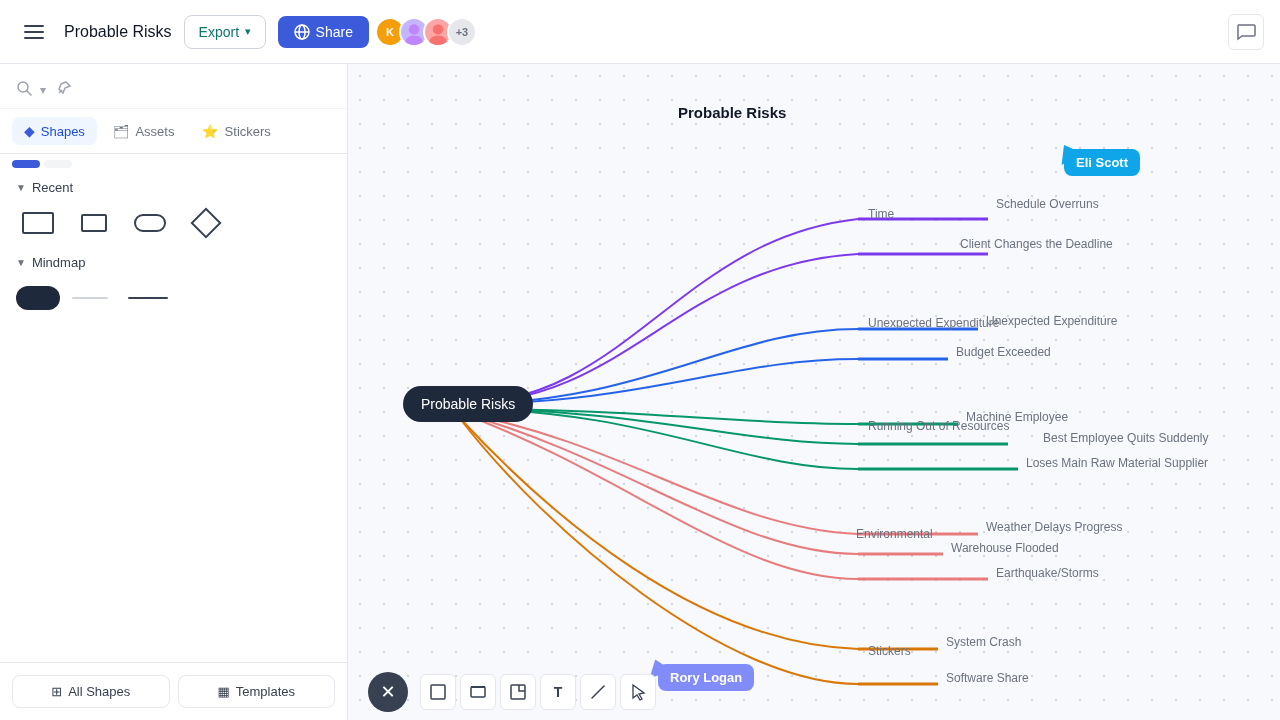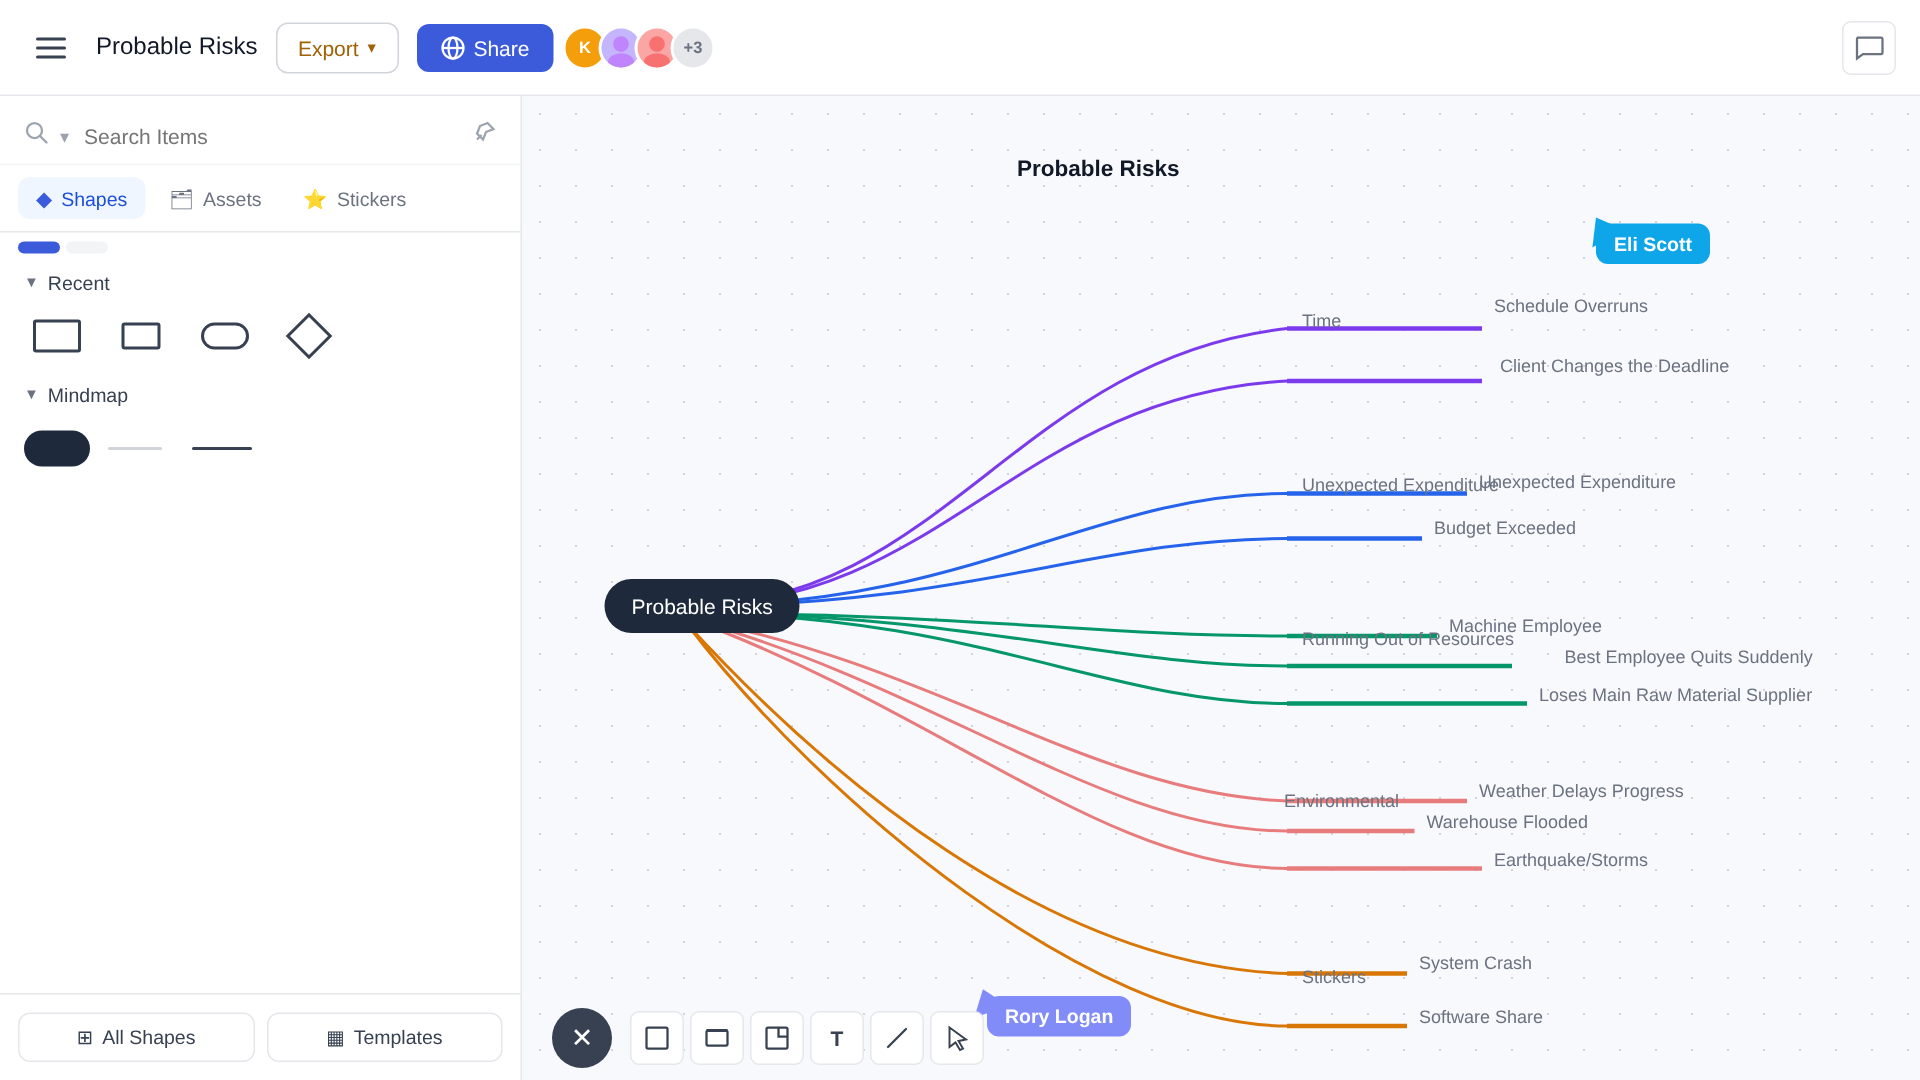--- a/index.html
+++ b/index.html
@@ -17,21 +17,21 @@
       display: flex; align-items: center; justify-content: center;
       cursor: pointer; border: none; background: transparent;
       color: #374151; font-size: 20px;
     }
     #doc-title {
       font-size: 16px; font-weight: 500; color: #111827; margin-right: auto;
     }
     #export-btn {
       display: flex; align-items: center; gap: 6px;
       padding: 8px 14px; border: 1px solid #d1d5db; border-radius: 8px;
-      background: #fff; cursor: pointer; font-size: 14px; color: #a16207;
+      background: #fff; cursor: pointer; font-size: 14px; color: #0f766e;
     }
     #share-btn {
       display: flex; align-items: center; gap: 6px;
       padding: 8px 16px; border: none; border-radius: 8px;
       background: #3b5bdb; cursor: pointer; font-size: 14px; color: #fff;
       font-weight: 500;
     }
     .avatar-group { display: flex; align-items: center; gap: -4px; }
     .avatar {
       width: 30px; height: 30px; border-radius: 50%; border: 2px solid #fff;
@@ -263,21 +263,20 @@
 <div id="sidebar">
 
   <div id="search-bar">
     <span id="search-icon">
       <svg width="16" height="16" viewBox="0 0 16 16" fill="none">
         <circle cx="7" cy="7" r="5" stroke="#9ca3af" stroke-width="1.5"></circle>
         <line x1="11" y1="11" x2="15" y2="15" stroke="#9ca3af" stroke-width="1.5" stroke-linecap="round"></line>
       </svg>
     </span>
     <span style="font-size:12px;color:#9ca3af;margin-right:2px;">▾</span>
-    <input id="search-input" type="text" style="flex: 1 1 0%; border: none; outline: none; font-size: 14px; color: rgb(55, 65, 81); background: transparent;" placeholder="Search Items">
     <span id="pin-icon">
       <svg width="16" height="16" viewBox="0 0 16 16" fill="none">
         <path d="M10 2L14 6L9 8L7 13L3 9L5 4L10 2Z" stroke="#9ca3af" stroke-width="1.5" fill="none"></path>
         <line x1="3" y1="13" x2="6" y2="10" stroke="#9ca3af" stroke-width="1.5"></line>
       </svg>
     </span>
   </div>
 
   <div id="tab-bar">
     <button class="tab-btn tab-shapes">
@@ -398,21 +397,21 @@
     <span>Probable Risks</span>
   </div>
 
   <div class="branch-label" style="top:143px;left:520px;">Time</div>
   <div class="branch-label" style="top:252px;left:520px;">Unexpected Expenditure</div>
   <div class="branch-label" style="top:355px;left:520px;">Running Out of Resources</div>
   <div class="branch-label" style="top:463px;left:508px;">Environmental</div>
   <div class="branch-label" style="top:580px;left:520px;">Stickers</div>
 
   <div class="branch-label" style="top:133px;left:648px;">Schedule Overruns</div>
-  <div class="branch-label" style="top:173px;left:652px;">Client Changes the Deadline</div>
+  <div class="branch-label" style="top:173px;left:612px;">Client Changes the Deadline</div>
 
   <div class="branch-label" style="top:250px;left:638px;">Unexpected Expenditure</div>
   <div class="branch-label" style="top:281px;left:608px;">Budget Exceeded</div>
 
   <div class="branch-label" style="top:346px;left:618px;">Machine Employee</div>
   <div class="branch-label" style="top:367px;left:695px;">Best Employee Quits Suddenly</div>
   <div class="branch-label" style="top:392px;left:678px;">Loses Main Raw Material Supplier</div>
 
   <div class="branch-label" style="top:456px;left:638px;">Weather Delays Progress</div>
   <div class="branch-label" style="top:477px;left:603px;">Warehouse Flooded</div>

